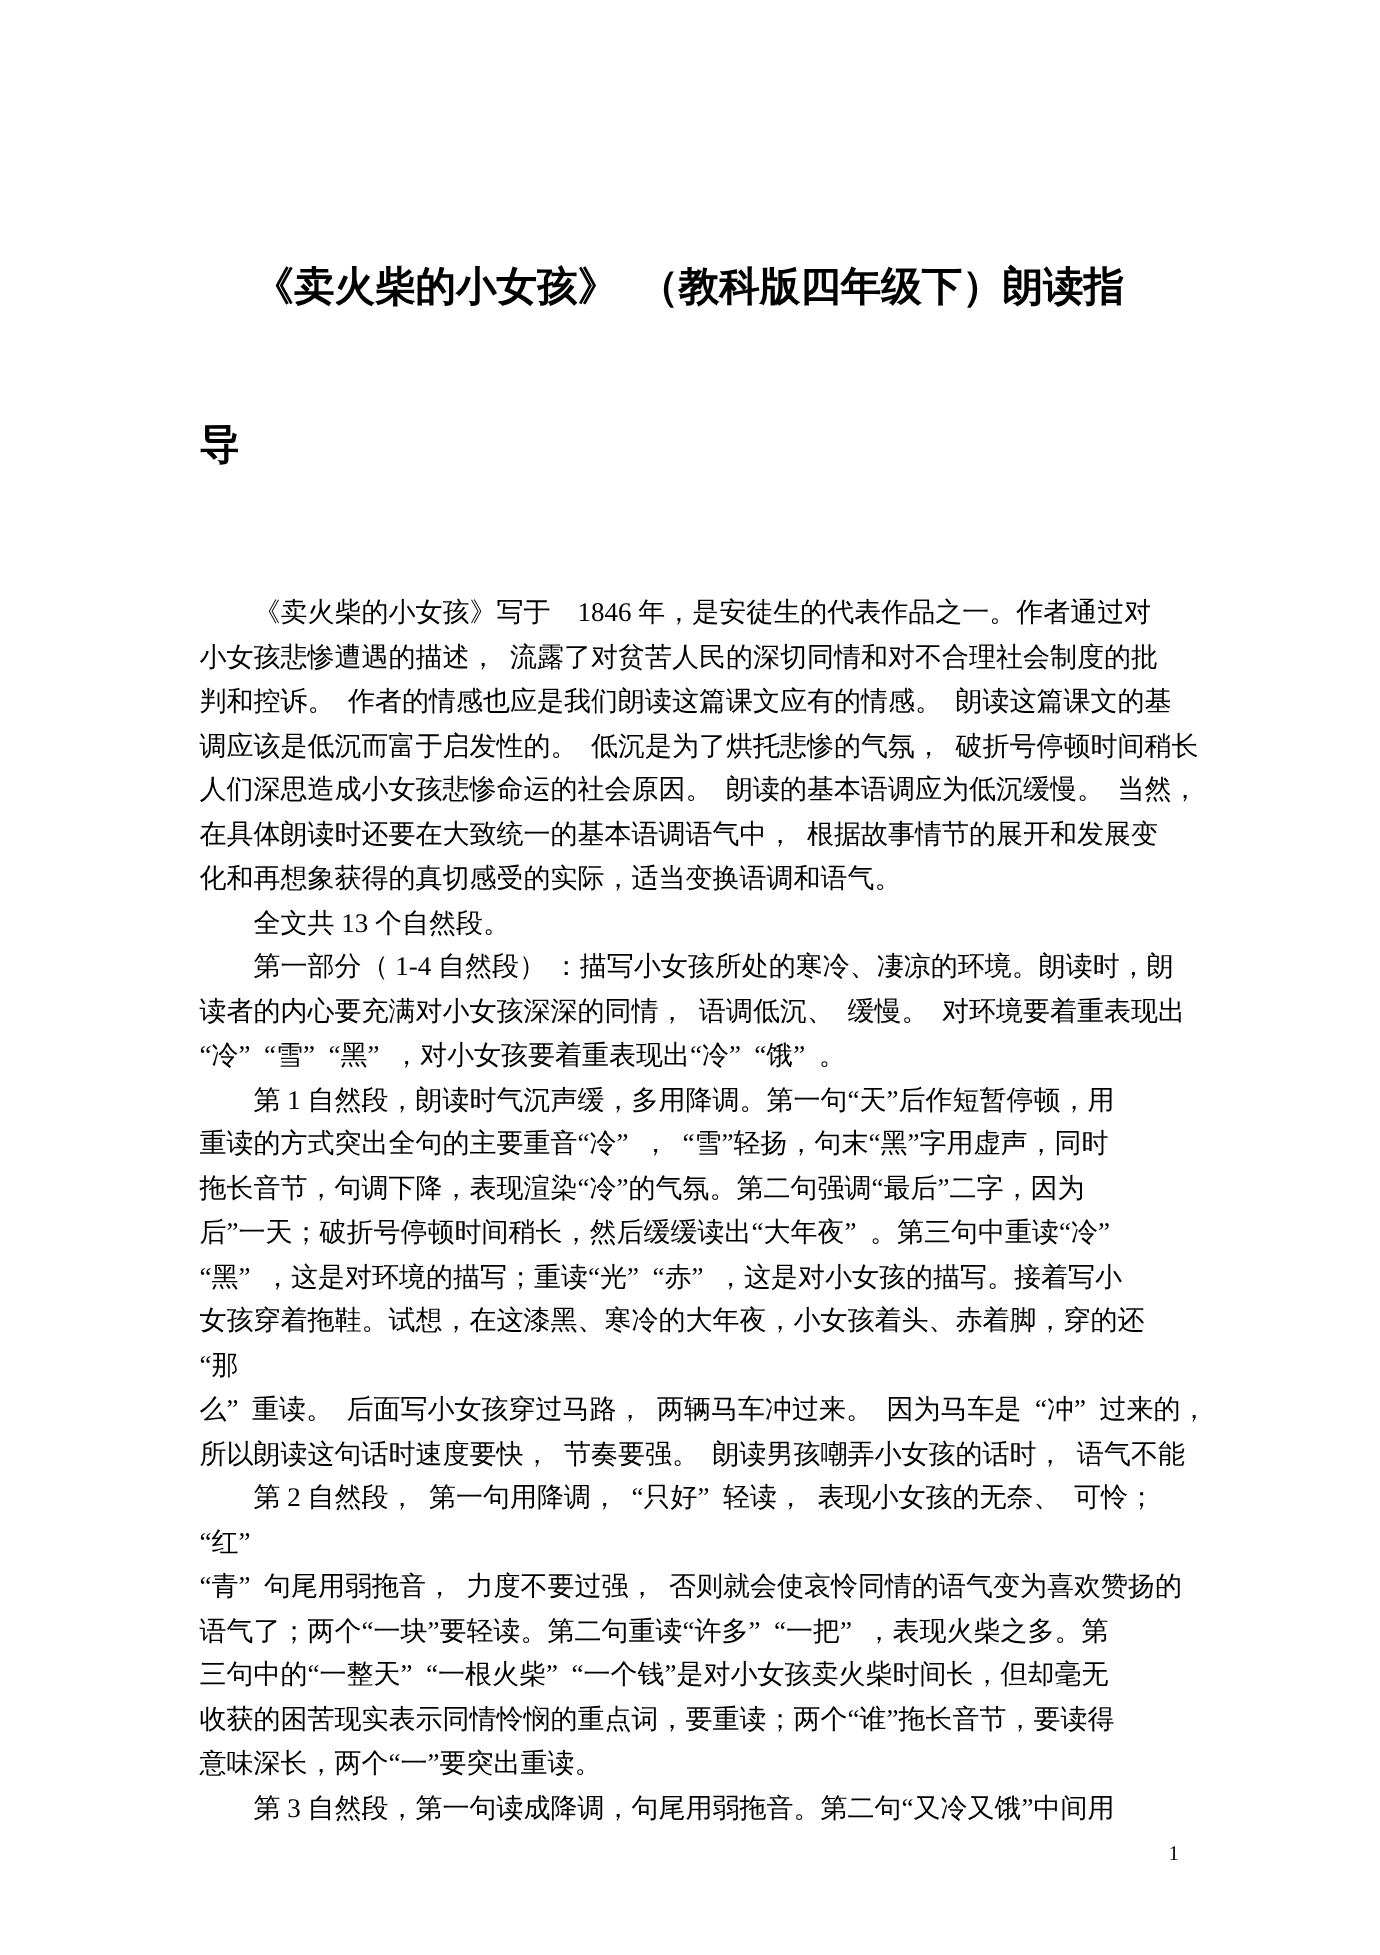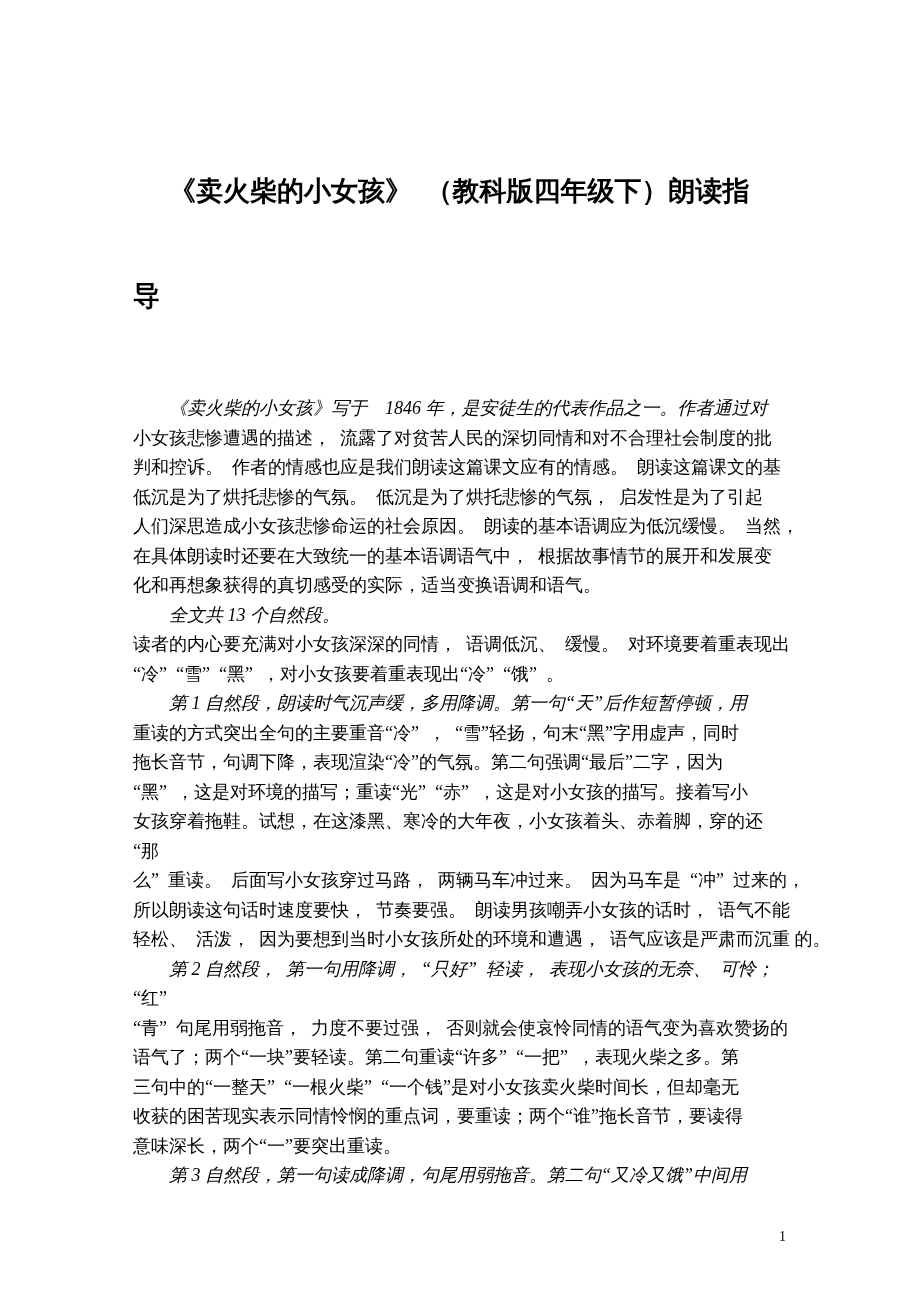--- a/index.html
+++ b/index.html
@@ -28,21 +28,21 @@
     white-space: pre;
   }
   .title-line { white-space: pre; }
   .title-indent { text-indent: 36px; }
   .doc-body { margin: 0; }
   .body-line {
     font-size: 18px;
     line-height: 29.5px;
     white-space: pre;
   }
-  .indent { text-indent: 36px; font-style: italic; }
+  .indent { text-indent: 36px; }
   .page-number {
     position: absolute;
     left: 779px;
     top: 1228px;
     font-size: 14px;
     line-height: 18px;
   }
 </style>
 </head>
 <body>
@@ -50,36 +50,37 @@
 <div class="page">
   <div class="content">
     <div class="doc-title">
       <div class="title-line title-indent">《卖火柴的小女孩》  （教科版四年级下）朗读指</div>
       <div class="title-line">导</div>
     </div>
     <div class="doc-body">
         <div class="body-line indent">《卖火柴的小女孩》写于    1846 年，是安徒生的代表作品之一。作者通过对</div>
         <div class="body-line">小女孩悲惨遭遇的描述，  流露了对贫苦人民的深切同情和对不合理社会制度的批</div>
         <div class="body-line">判和控诉。  作者的情感也应是我们朗读这篇课文应有的情感。  朗读这篇课文的基</div>
-        <div class="body-line">低沉是为了烘托悲惨的气氛。  低沉是为了烘托悲惨的气氛，  启发性是为了引起</div>
+        <div class="body-line">调应该是低沉而富于启发性的。  低沉是为了烘托悲惨的气氛，  破折号停顿时间稍长</div>
         <div class="body-line">人们深思造成小女孩悲惨命运的社会原因。  朗读的基本语调应为低沉缓慢。  当然，</div>
         <div class="body-line">在具体朗读时还要在大致统一的基本语调语气中，  根据故事情节的展开和发展变</div>
         <div class="body-line">化和再想象获得的真切感受的实际，适当变换语调和语气。</div>
         <div class="body-line indent">全文共 13 个自然段。</div>
+        <div class="body-line indent">第一部分（ 1-4 自然段） ：描写小女孩所处的寒冷、凄凉的环境。朗读时，朗</div>
         <div class="body-line">读者的内心要充满对小女孩深深的同情，  语调低沉、  缓慢。  对环境要着重表现出</div>
         <div class="body-line">“冷”  “雪”  “黑”  ，对小女孩要着重表现出“冷”  “饿”  。</div>
         <div class="body-line indent">第 1 自然段，朗读时气沉声缓，多用降调。第一句“天”后作短暂停顿，用</div>
         <div class="body-line">重读的方式突出全句的主要重音“冷”  ，  “雪”轻扬，句末“黑”字用虚声，同时</div>
         <div class="body-line">拖长音节，句调下降，表现渲染“冷”的气氛。第二句强调“最后”二字，因为</div>
+        <div class="body-line">后”一天；破折号停顿时间稍长，然后缓缓读出“大年夜”  。第三句中重读“冷”</div>
         <div class="body-line">“黑”  ，这是对环境的描写；重读“光”  “赤”  ，这是对小女孩的描写。接着写小</div>
         <div class="body-line">女孩穿着拖鞋。试想，在这漆黑、寒冷的大年夜，小女孩着头、赤着脚，穿的还</div>
         <div class="body-line">“那</div>
         <div class="body-line">么”  重读。  后面写小女孩穿过马路，  两辆马车冲过来。  因为马车是  “冲”  过来的，</div>
         <div class="body-line">所以朗读这句话时速度要快，  节奏要强。  朗读男孩嘲弄小女孩的话时，  语气不能</div>
-        <div class="body-line">轻松、  活泼，  因为要想到当时小女孩所处的环境和遭遇，  语气应该是严肃而沉重 的。</div>
         <div class="body-line indent">第 2 自然段，  第一句用降调，  “只好”  轻读，  表现小女孩的无奈、  可怜；</div>
         <div class="body-line">“红”</div>
         <div class="body-line">“青”  句尾用弱拖音，  力度不要过强，  否则就会使哀怜同情的语气变为喜欢赞扬的</div>
         <div class="body-line">语气了；两个“一块”要轻读。第二句重读“许多”  “一把”  ，表现火柴之多。第</div>
         <div class="body-line">三句中的“一整天”  “一根火柴”  “一个钱”是对小女孩卖火柴时间长，但却毫无</div>
         <div class="body-line">收获的困苦现实表示同情怜悯的重点词，要重读；两个“谁”拖长音节，要读得</div>
         <div class="body-line">意味深长，两个“一”要突出重读。</div>
         <div class="body-line indent">第 3 自然段，第一句读成降调，句尾用弱拖音。第二句“又冷又饿”中间用</div>
       </div>
   </div>

